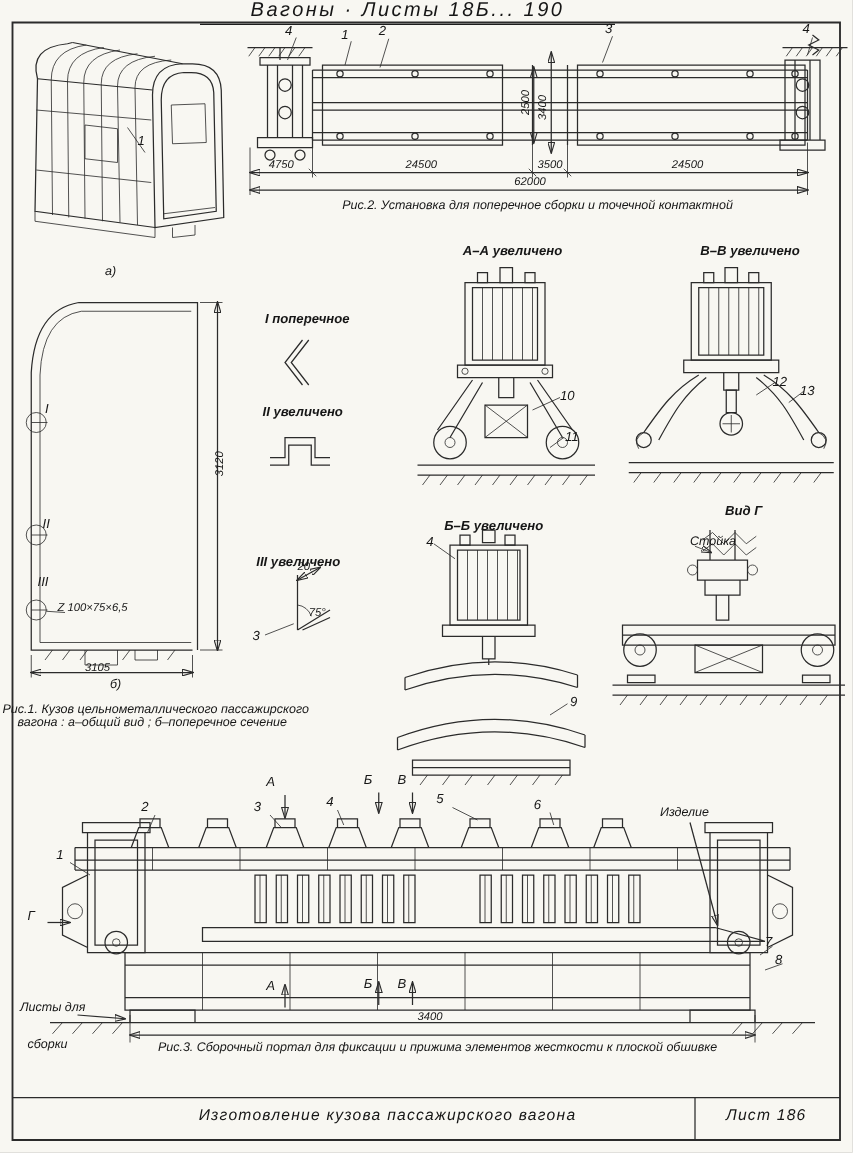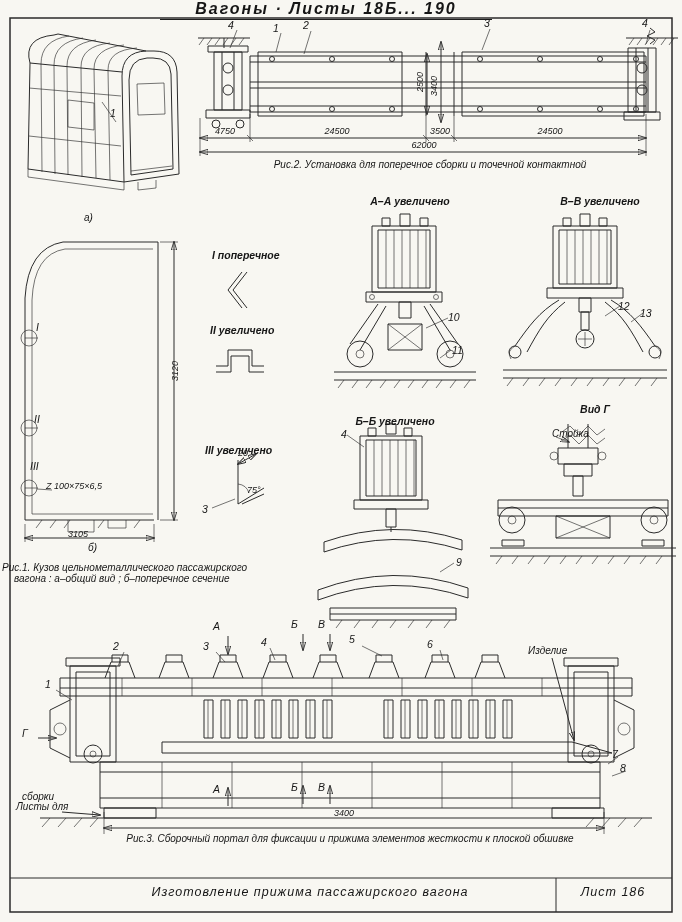--- a/index.html
+++ b/index.html
@@ -9,21 +9,21 @@
   .art path,.art circle,.art line{stroke:#2b2b2b;fill:none;stroke-width:1;}
   .art .thin path,.art .thin{stroke-width:.65;}
   .art .thick{stroke-width:1.5;}
   .lbl{position:absolute;font-style:italic;line-height:1.1;white-space:nowrap;color:#161616;}
   .c{text-align:center;}
   .cap{font-size:10px;}
   .dim{font-size:9px;}
   .co{font-size:10.5px;}
   .sect{font-size:10.5px;font-weight:bold;}
   .vr{transform:rotate(-90deg);}
-  .hdr{font-size:16px;font-weight:bold;letter-spacing:2px;border-bottom:1.6px solid #1d1d1d;padding:0 6px 1px;}
+  .hdr{font-size:16px;font-weight:normal;letter-spacing:2px;border-bottom:1.6px solid #1d1d1d;padding:0 6px 1px;}
   .ftr{font-size:12.5px;letter-spacing:1px;}
 </style>
 </head>
 <body>
 
 <div class="sheet">
 
 <svg class="art" width="682" height="922" viewBox="0 0 682 922">
   <defs>
     <marker id="arr" viewBox="0 0 10 6" refX="9" refY="3" markerWidth="9" markerHeight="6" orient="auto-start-reverse" markerUnits="userSpaceOnUse">
@@ -283,20 +283,20 @@
 <div class="lbl co" style="left:349px;top:634px">5</div>
 <div class="lbl co" style="left:427px;top:639px">6</div>
 <div class="lbl cap" style="left:528px;top:645px">Изделие</div>
 <div class="lbl co" style="left:612px;top:749px">7</div>
 <div class="lbl co" style="left:620px;top:763px">8</div>
 <div class="lbl co" style="left:213px;top:784px">А</div>
 <div class="lbl co" style="left:291px;top:782px">Б</div>
 <div class="lbl co" style="left:318px;top:782px">В</div>
 <div class="lbl co" style="left:22px;top:728px">Г</div>
 <div class="lbl cap" style="left:16px;top:801px">Листы для</div>
-<div class="lbl cap" style="left:22px;top:791px">сборки</div>
+<div class="lbl cap" style="left:22px;top:830px">сборки</div>
 <div class="lbl dim c" style="left:316px;top:809px;width:56px">3400</div>
 <div class="lbl cap c" style="left:50px;top:833px;width:600px">Рис.3. Сборочный портал для фиксации и прижима элементов жесткости к плоской обшивке</div>
 
-<div class="lbl ftr c" style="left:110px;top:886px;width:400px">Изготовление  прижима  пассажирского  вагона</div>
+<div class="lbl ftr c" style="left:110px;top:886px;width:400px">Изготовление  кузова  пассажирского  вагона</div>
 <div class="lbl ftr c" style="left:558px;top:886px;width:110px">Лист 186</div>
 
 </div>
 
 </body></html>

